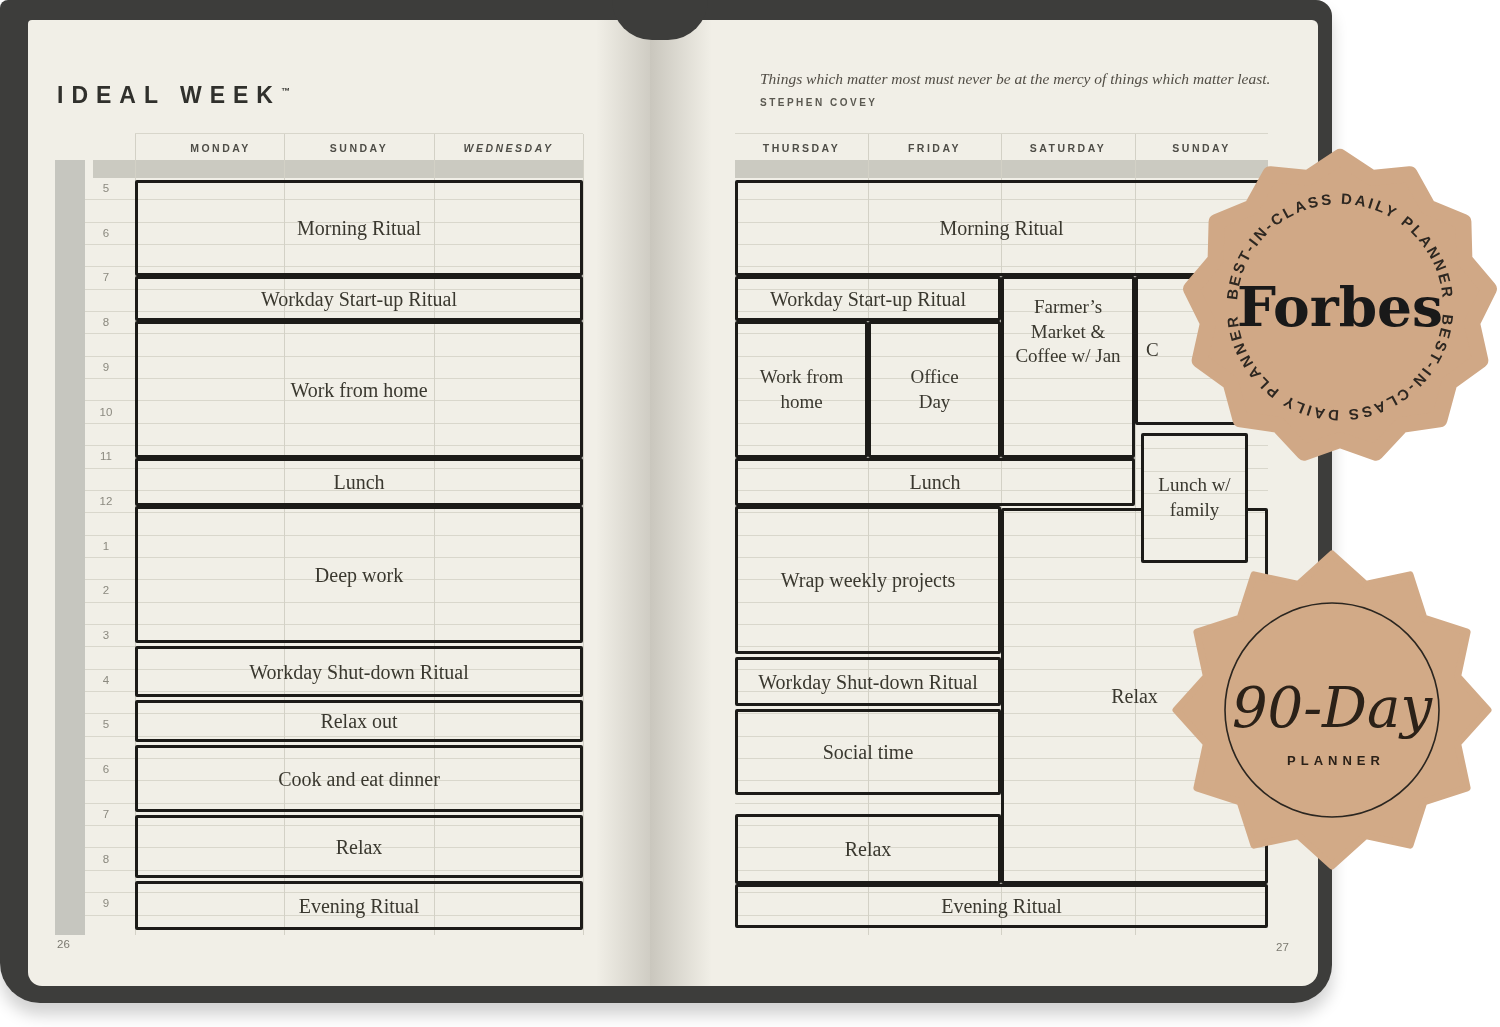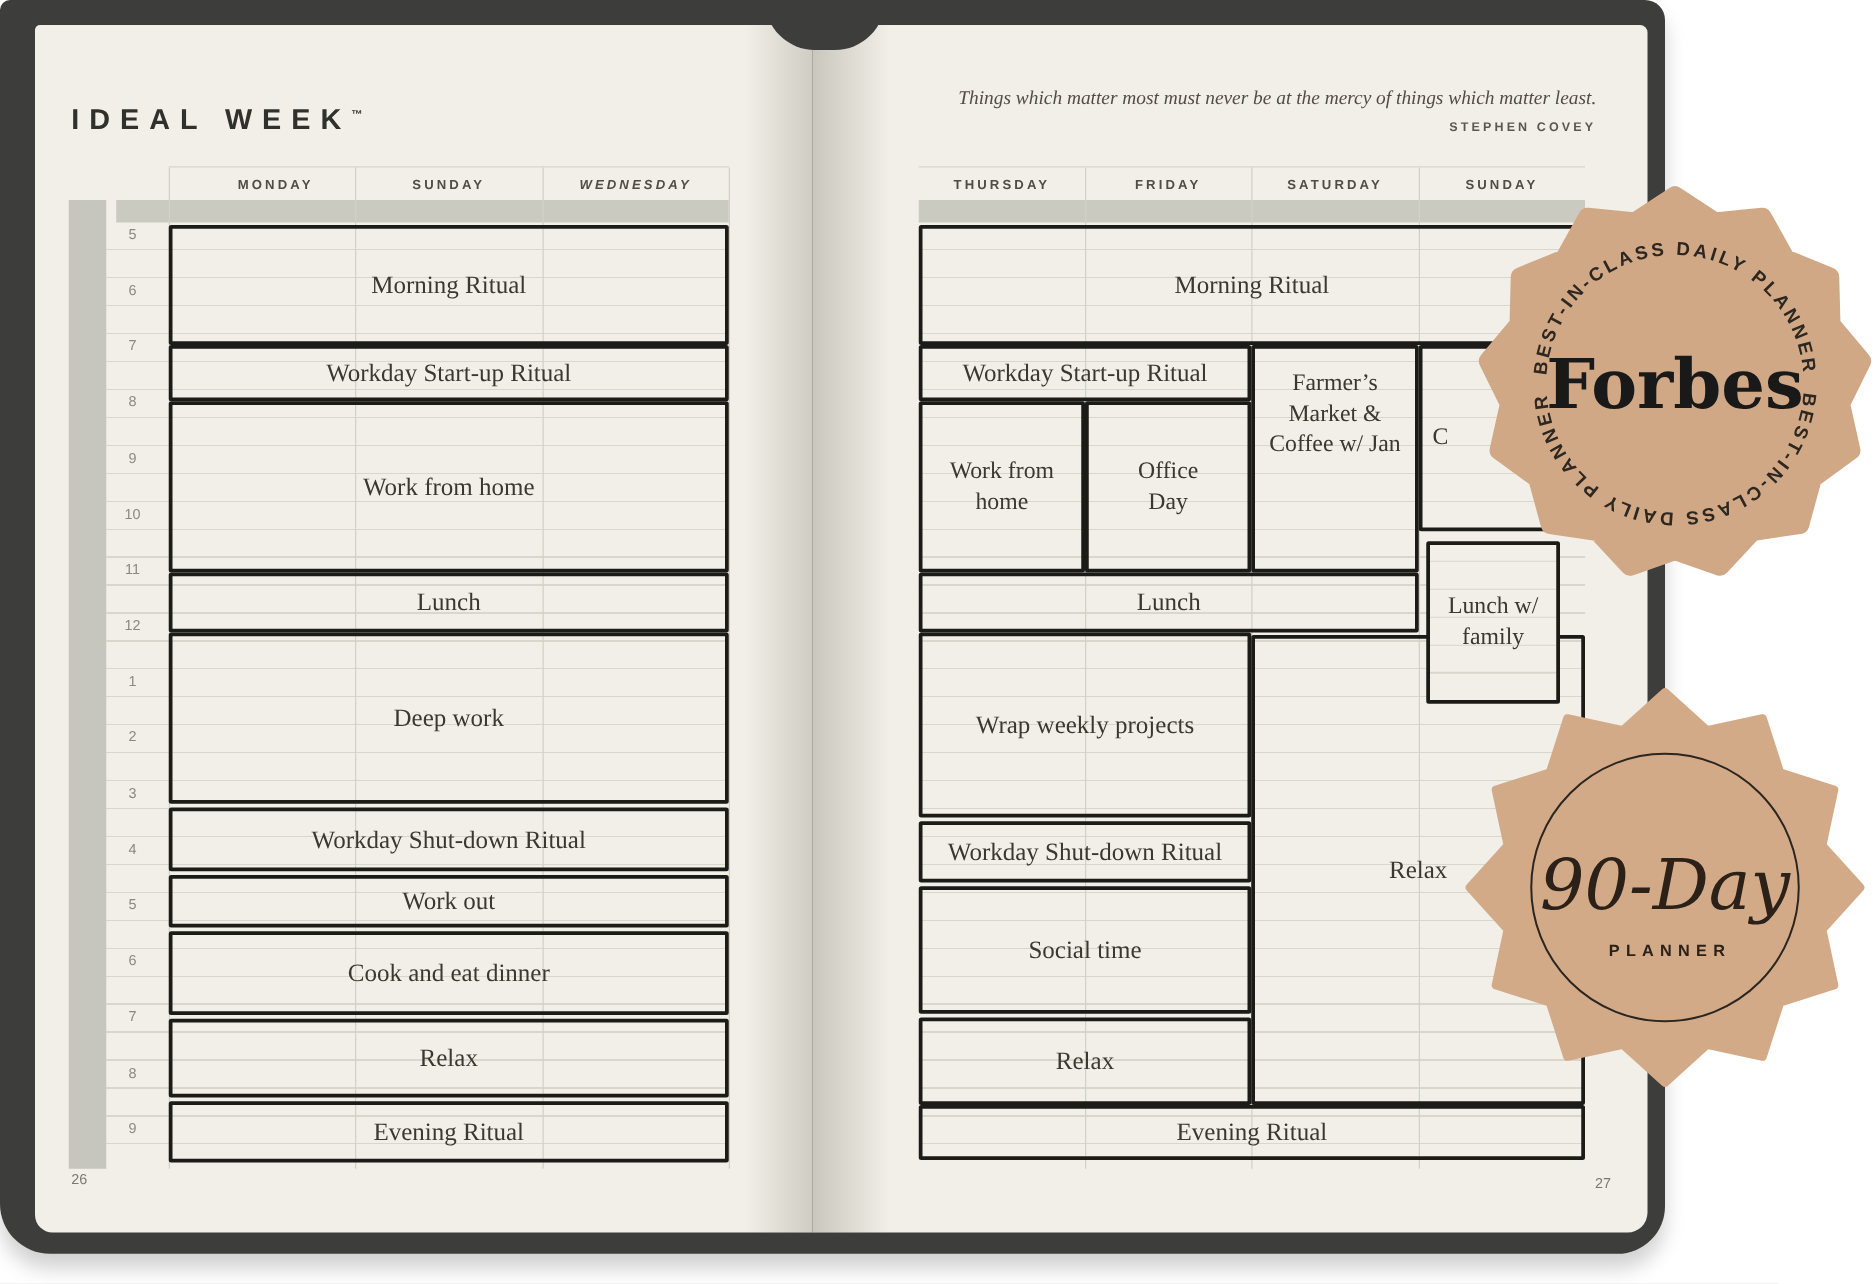--- a/index.html
+++ b/index.html
@@ -12,21 +12,21 @@
   .page.right{left:650px;width:668px;border-radius:0 6px 16px 0;}
   .spine-dip{position:absolute;left:612px;top:0;width:96px;height:40px;background:#3d3d3b;
              border-radius:0 0 48px 48px;}
   .spine-shadow-l{position:absolute;left:596px;top:20px;width:54px;height:966px;
                   background:linear-gradient(to right,rgba(88,82,70,0) ,rgba(88,82,70,0.22));}
   .spine-shadow-r{position:absolute;left:650px;top:20px;width:62px;height:966px;
                   background:linear-gradient(to right,rgba(88,82,70,0.26),rgba(88,82,70,0));}
   .title{position:absolute;left:57px;top:82px;font-weight:700;font-size:23px;letter-spacing:8px;
          color:#30302c;}
   .title sup{font-size:9px;letter-spacing:1px;}
-  .quote{position:absolute;left:760px;top:70px;width:517px;text-align:right;
+  .quote{position:absolute;left:760px;top:70px;width:517px;
          font-family:"Liberation Serif",serif;font-style:italic;font-size:15.5px;color:#514d45;}
   .quote-author{margin-top:9px;font-family:"Liberation Sans",sans-serif;font-style:normal;
                 font-weight:600;font-size:10px;letter-spacing:2.5px;color:#5a5850;}
   .band{position:absolute;top:160px;height:18px;background:#cbcac1;}
   .edge-strip{position:absolute;left:55px;top:160px;width:30px;height:775px;background:#c6c6bf;}
   .lines{position:absolute;top:178px;height:757px;
          background:repeating-linear-gradient(to bottom,rgba(0,0,0,0) 0 21.35px,#d9d7cc 21.35px 22.35px);}
   .vline{position:absolute;top:134px;height:801px;width:1px;background:#d3d1c6;}
   .topline{position:absolute;top:133px;height:1px;background:#d8d6cb;}
   .day{position:absolute;top:142px;font-weight:600;font-size:10.5px;letter-spacing:2.5px;
@@ -92,21 +92,21 @@
   <div class="tnum" style="top:808px;">7</div>
   <div class="tnum" style="top:853px;">8</div>
   <div class="tnum" style="top:897px;">9</div>
 
   <div class="blk" style="left:135px;top:180px;width:448px;height:96px;">Morning Ritual</div>
   <div class="blk" style="left:135px;top:276px;width:448px;height:45px;">Workday Start-up Ritual</div>
   <div class="blk" style="left:135px;top:321px;width:448px;height:137px;">Work from home</div>
   <div class="blk" style="left:135px;top:458px;width:448px;height:48px;">Lunch</div>
   <div class="blk" style="left:135px;top:506px;width:448px;height:137px;">Deep work</div>
   <div class="blk" style="left:135px;top:646px;width:448px;height:51px;">Workday Shut-down Ritual</div>
-  <div class="blk" style="left:135px;top:700px;width:448px;height:42px;">Work out</div>
+  <div class="blk" style="left:135px;top:700px;width:448px;height:42px;">Relax out</div>
   <div class="blk" style="left:135px;top:745px;width:448px;height:67px;">Cook and eat dinner</div>
   <div class="blk" style="left:135px;top:815px;width:448px;height:63px;">Relax</div>
   <div class="blk" style="left:135px;top:881px;width:448px;height:49px;">Evening Ritual</div>
 
   <div class="pagenum" style="left:57px;top:938px;">26</div>
 
   <div class="quote">
     <div>Things which matter most must never be at the mercy of things which matter least.</div>
     <div class="quote-author">STEPHEN COVEY</div>
   </div>
@@ -126,21 +126,21 @@
   <div class="blk" style="left:735px;top:276px;width:266px;height:45px;">Workday Start-up Ritual</div>
   <div class="blk small" style="left:735px;top:321px;width:133px;height:137px;padding:0 8px;">Work from home</div>
   <div class="blk small topalign" style="left:1001px;top:276px;width:134px;height:182px;padding-left:6px;padding-right:6px;">Farmer’s Market &amp; Coffee w/ Jan</div>
   <div class="blk small" style="left:868px;top:321px;width:133px;height:137px;padding:0 22px;">Office Day</div>
   <div class="blk small leftalign" style="left:1135px;top:276px;width:133px;height:149px;">C</div>
   <div class="blk" style="left:1001px;top:508px;width:267px;height:376px;">Relax</div>
   <div class="blk" style="left:735px;top:458px;width:400px;height:48px;">Lunch</div>
   <div class="blk small opaque" style="left:1141px;top:433px;width:107px;height:130px;padding:0 10px;">Lunch w/ family</div>
   <div class="blk" style="left:735px;top:506px;width:266px;height:148px;">Wrap weekly projects</div>
   <div class="blk" style="left:735px;top:657px;width:266px;height:49px;">Workday Shut-down Ritual</div>
-  <div class="blk" style="left:735px;top:709px;width:266px;height:102px;">Social time</div>
+  <div class="blk" style="left:735px;top:709px;width:266px;height:86px;">Social time</div>
   <div class="blk" style="left:735px;top:814px;width:266px;height:70px;">Relax</div>
   <div class="blk" style="left:735px;top:884px;width:533px;height:44px;">Evening Ritual</div>
 
   <div class="pagenum" style="left:1276px;top:941px;">27</div>
 
   <div class="spine-shadow-l"></div>
   <div class="spine-shadow-r"></div>
   <div class="spine-dip"></div>
 
   <svg class="badge" style="left:1180px;top:145px;" width="320" height="325" viewBox="0 0 320 325">

